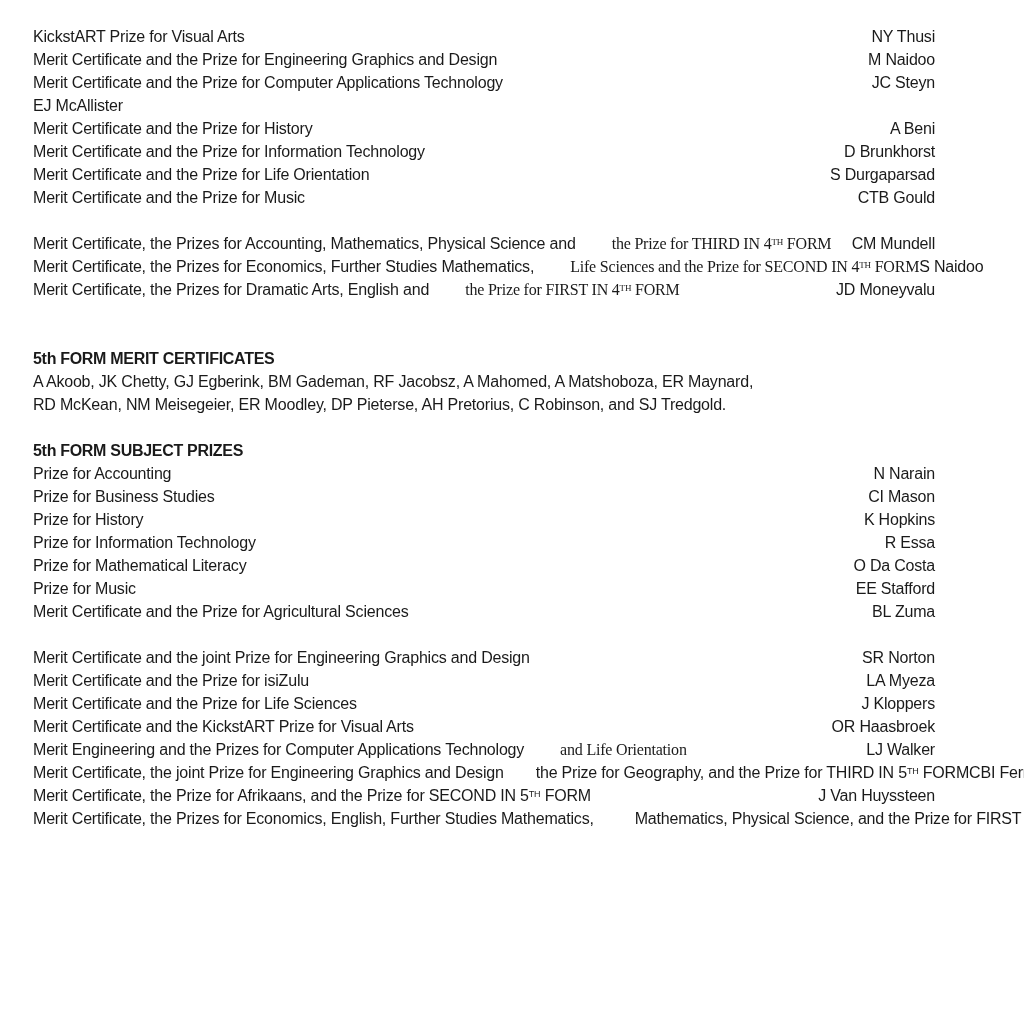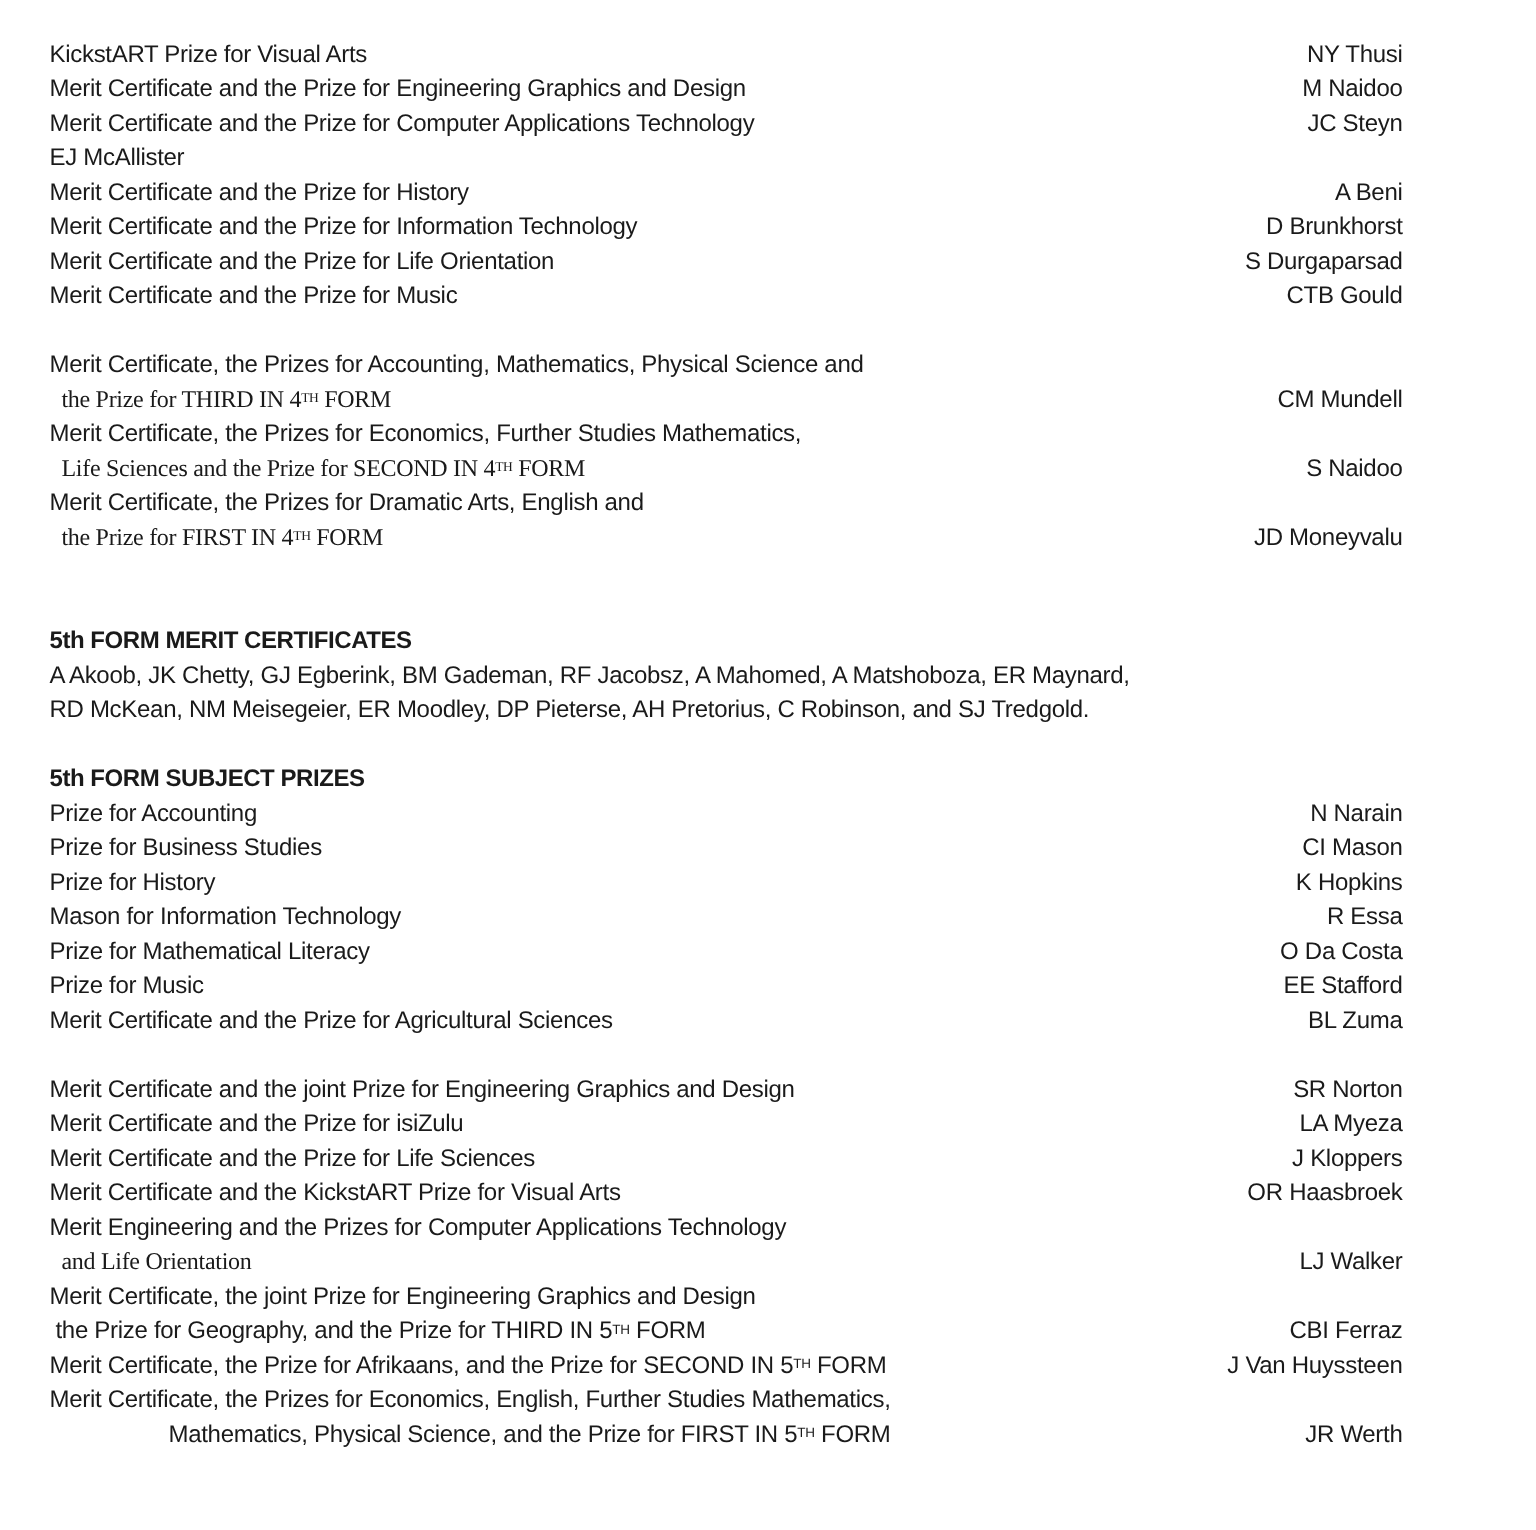--- a/index.html
+++ b/index.html
@@ -3,21 +3,21 @@
 <meta charset="utf-8">
 <style>
   html, body { margin: 0; padding: 0; background: #ffffff; }
   body {
     width: 1024px; height: 1020px; position: relative; overflow: hidden;
     font-family: "Liberation Sans", sans-serif; font-size: 16px; color: #1a1a1a;
   }
   .doc { position: absolute; left: 33px; top: 25px; width: 902px; }
   .row { display: flex; justify-content: space-between; align-items: flex-end; line-height: 23px; height: 23px; white-space: nowrap; letter-spacing: -0.2px; }
   .multi { display: flex; justify-content: space-between; align-items: flex-end; }
-  .multi .lines { display: flex; flex-direction: column; }
+  .multi .lines { display: flex; flex-direction: row; gap: 28px; }
   .multi .lines span { line-height: 23px; height: 23px; white-space: nowrap; letter-spacing: -0.2px; }
   .multi .lines span.indent { padding-left: 8px; font-family: Liberation Serif, serif; }
   .multi .lines span.indent2 { padding-left: 13px; text-align: right; }
   .name { text-align: right; line-height: 23px; white-space: nowrap; letter-spacing: -0.2px; }
   .gap1 { height: 23px; }
   .gap2 { height: 46px; }
   .heading { font-weight: bold; line-height: 23px; height: 23px; letter-spacing: -0.3px; }
   .para span { display: block; line-height: 23px; height: 23px; white-space: nowrap; letter-spacing: -0.2px; }
   sup { font-size: 9px; vertical-align: top; position: relative; top: -1px; }
 </style>
@@ -106,21 +106,21 @@
       </div>
     <div class="row">
         <span>Prize for Business Studies</span>
         <span class="name">CI Mason</span>
       </div>
     <div class="row">
         <span>Prize for History</span>
         <span class="name">K Hopkins</span>
       </div>
     <div class="row">
-        <span>Mason for Information Technology</span>
+        <span>Prize for Information Technology</span>
         <span class="name">R Essa</span>
       </div>
     <div class="row">
         <span>Prize for Mathematical Literacy</span>
         <span class="name">O Da Costa</span>
       </div>
     <div class="row">
         <span>Prize for Music</span>
         <span class="name">EE Stafford</span>
       </div>

